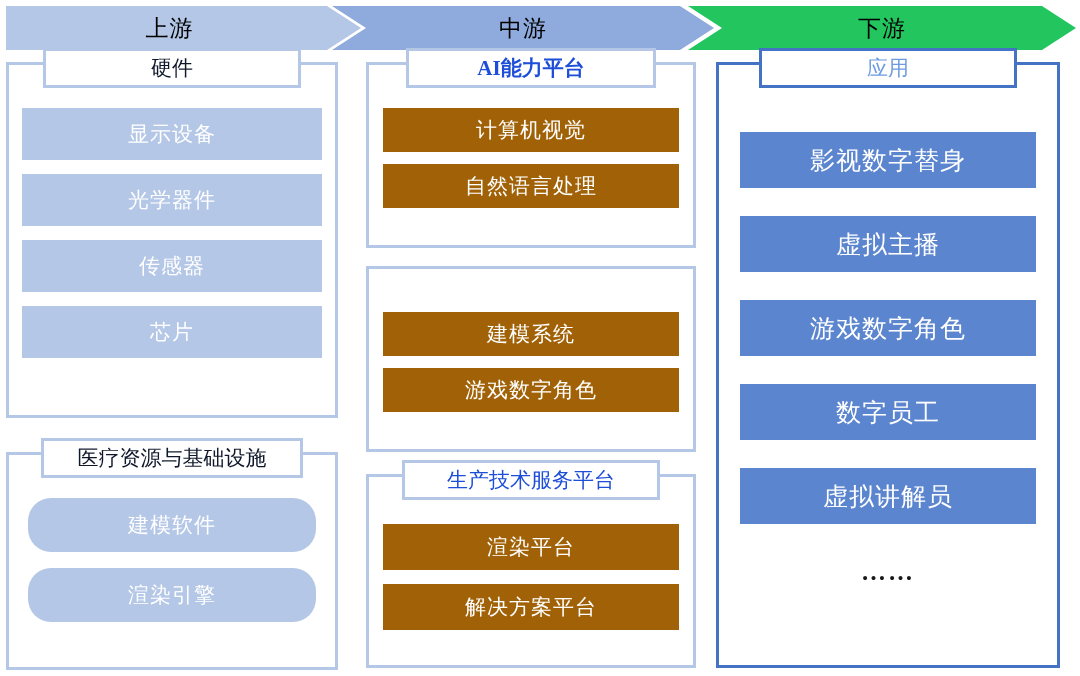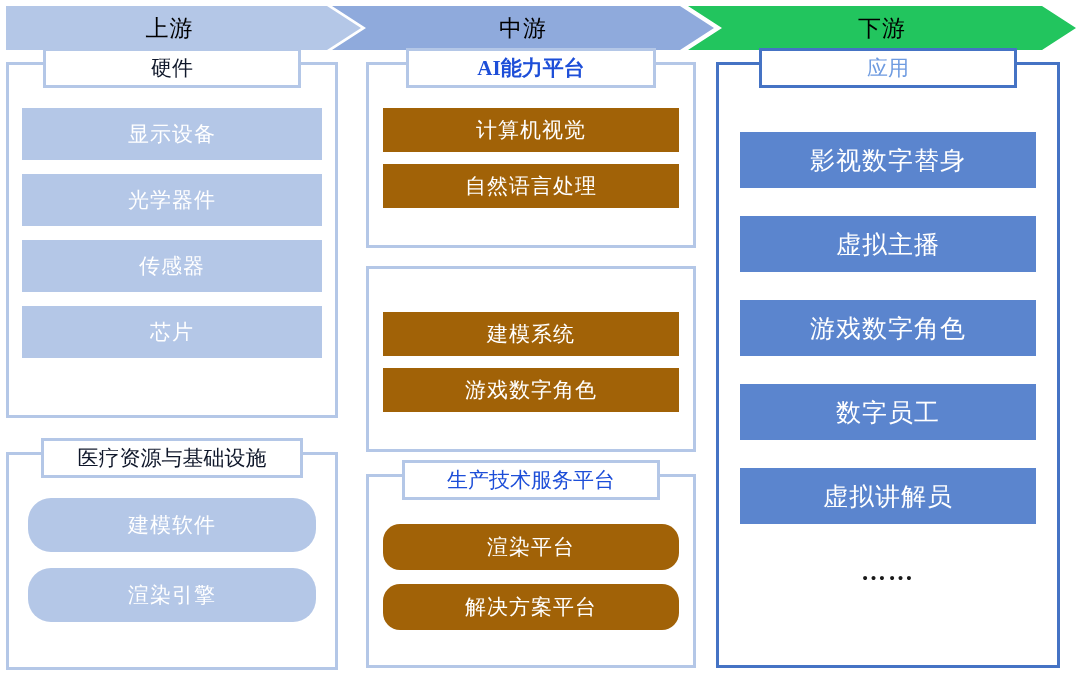--- a/index.html
+++ b/index.html
@@ -154,21 +154,21 @@
   #grp-ai .item  { height: 44px; }
 
   #grp-syshw         { left: 366px; top: 266px; width: 330px; height: 186px; }
   #grp-syshw .group-title { width: 250px; }
   #grp-syshw .items { top: 46px; padding: 0 17px; gap: 12px; }
   #grp-syshw .item  { height: 44px; }
 
   #grp-prodtech      { left: 366px; top: 474px; width: 330px; height: 194px; }
   #grp-prodtech .group-title { width: 258px; }
   #grp-prodtech .items { top: 50px; padding: 0 17px; gap: 14px; }
-  #grp-prodtech .item  { height: 46px; border-radius: 17px; }
+  #grp-prodtech .item  { height: 46px; }
 
   
   #grp-app           { left: 716px; top: 62px;  width: 344px; height: 606px; }
   #grp-app .group-title { width: 258px; }
   #grp-app .items { top: 70px; padding: 0 24px; gap: 28px; }
   #grp-app .item  { height: 56px; font-size: 25px; }
   #grp-app .item.ellipsis { height: 40px; }
 </style>
 </head>
 <body>

